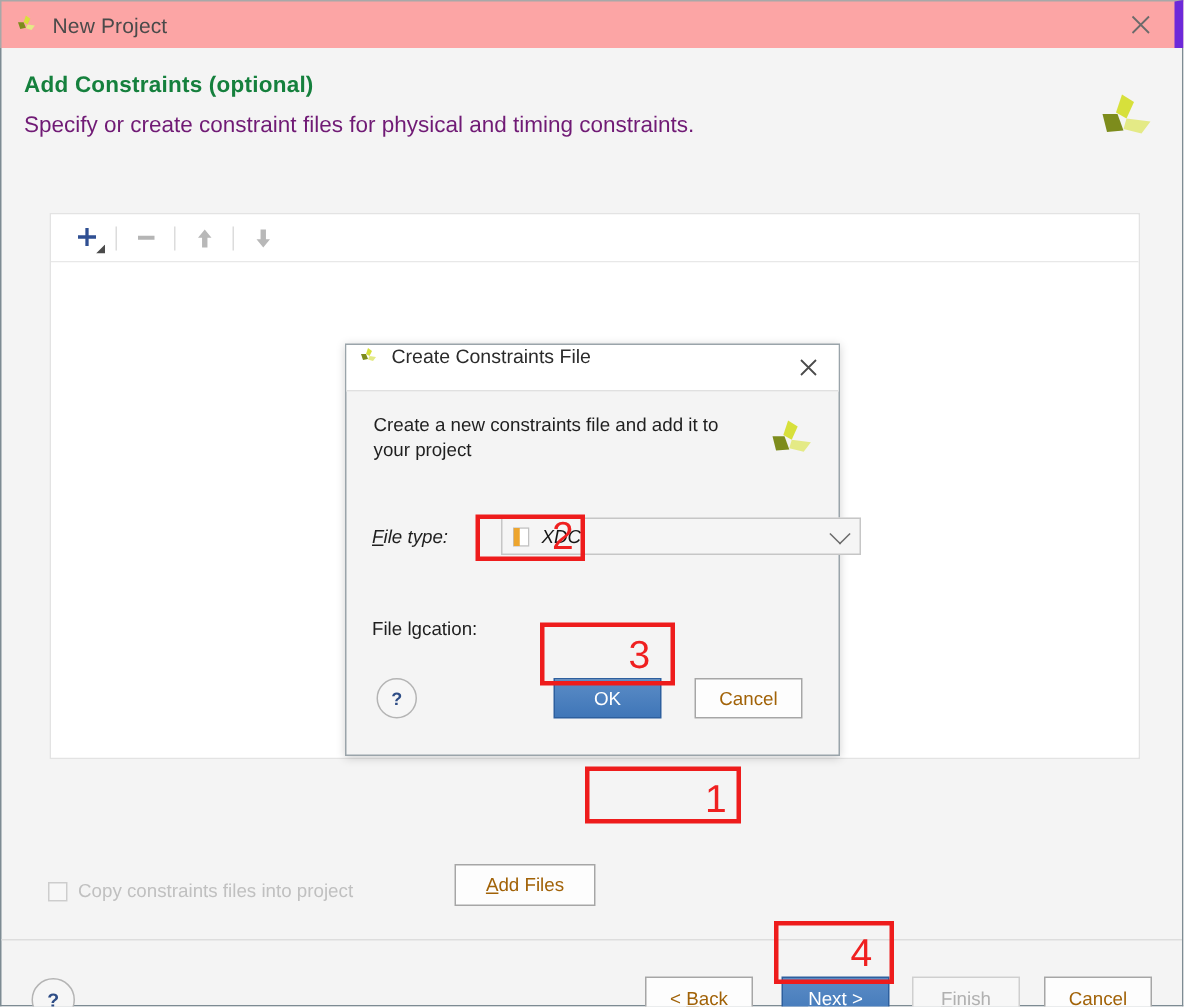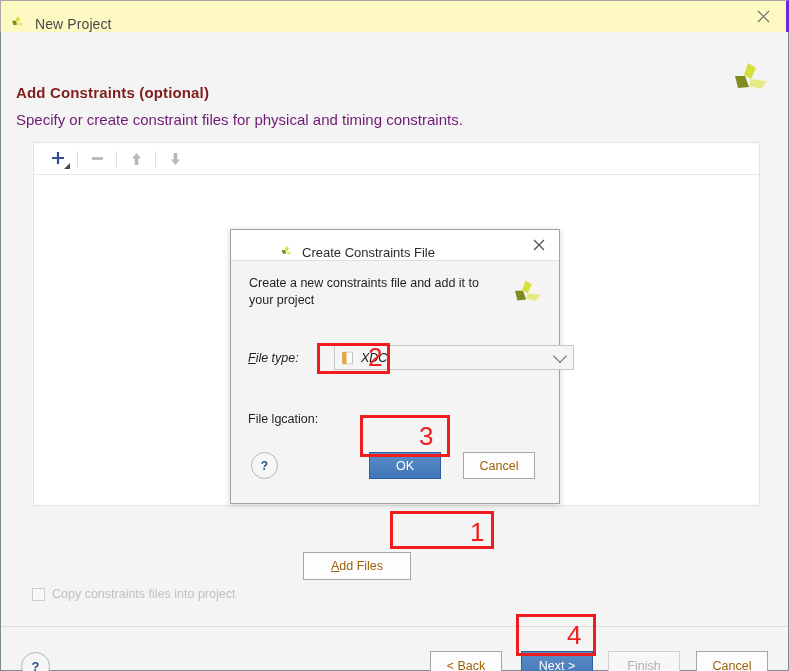--- a/index.html
+++ b/index.html
@@ -13,26 +13,26 @@
     position: relative;
     width: 789px; height: 671px;
     background: #f4f4f4;
     box-sizing: border-box;
   }
 
   
   .win-titlebar {
     position: absolute; left: 0; top: 0;
     width: 789px; height: 32px;
-    background: #fef9c3;
+    background: #fca5a5;
     border-top: 1px solid #a8a8a8;
     border-left: 1px solid #a8a8a8;
-    border-right: 3px solid #6d28d9;
-    box-sizing: border-box;
-    display: flex; align-items: flex-end;
+    border-right: 6px solid #6d28d9;
+    box-sizing: border-box;
+    display: flex; align-items: center;
   }
   .win-title-text {
     font-size: 14px; color: #4a4a4a;
     margin-left: 8px;
     letter-spacing: .1px;
   }
   .win-close {
     position: absolute; right: 0; top: 0;
     width: 46px; height: 31px;
     display: flex; align-items: center; justify-content: center;
@@ -46,23 +46,22 @@
     background: #f4f4f4;
     border-left: 1px solid #7d8b93;
     border-right: 1px solid #7d8b93;
     border-bottom: 1px solid #7d8b93;
     box-sizing: border-box;
   }
 
   
   .page-head { position: absolute; left: 15px; top: 16px; }
   .page-title {
-    font-size: 15px; font-weight: bold; color: #7f1d1d;
+    font-size: 15px; font-weight: bold; color: #15803d;
     letter-spacing: .15px;
-    margin-top: 36px;
   }
   .page-sub {
     font-size: 15px; color: #701a75; margin-top: 10px;
   }
   .vivado-logo-big {
     position: absolute; right: 18px; top: 28px;
     width: 40px; height: 40px;
   }
 
   
@@ -106,21 +105,21 @@
   .btn.pressed { background: #e2e2e2; border-color: #9a9a9a; }
   .btn.primary {
     background: #4a7ebb;
     background: linear-gradient(#5b8cc6, #3f76b8);
     border: 1px solid #2d5f9e;
     color: #ffffff;
   }
   .btn.disabled { color: #b0b0b0; border-color: #cfcfcf; background:#f7f7f7; }
   .btn u { text-decoration: underline; }
 
-  .addfiles-btn { position: absolute; left: 302px; top: 520px; width: 108px; height: 28px; }
+  .addfiles-btn { position: absolute; left: 302px; top: 544px; width: 94px; height: 28px; }
   .createfile-btn { position: absolute; left: 390px; top: 516px; width: 94px; height: 28px; }
 
   
   .copy-check {
     position: absolute; left: 31px; top: 555px;
     display: flex; align-items: center; gap: 7px;
   }
   .cb-box {
     width: 13px; height: 13px;
     border: 1px solid #cdcdcd; background: #f7f7f7;
@@ -150,23 +149,22 @@
     position: absolute; left: 229px; top: 197px;
     width: 330px; height: 275px;
     background: #f4f4f4;
     border: 1px solid #9aa4aa;
     box-sizing: border-box;
     box-shadow: 0 1px 6px rgba(0,0,0,.18);
   }
   .dlg-titlebar {
     height: 30px; background: #ffffff;
     border-bottom: 1px solid #e0e0e0;
-    display: flex; align-items: flex-end;
+    display: flex; align-items: flex-start;
     position: relative;
-    padding-left: 41px;
   }
   .dlg-title-text { font-size: 13px; color: #2b2b2b; margin-left: 7px; }
   .dlg-close {
     position: absolute; right: 4px; top: 0; width: 32px; height: 29px;
     display: flex; align-items: center; justify-content: center;
   }
   .dlg-desc {
     position: absolute; left: 18px; top: 45px; width: 245px;
     font-size: 12.5px; color: #1f1f1f; line-height: 17px;
   }

